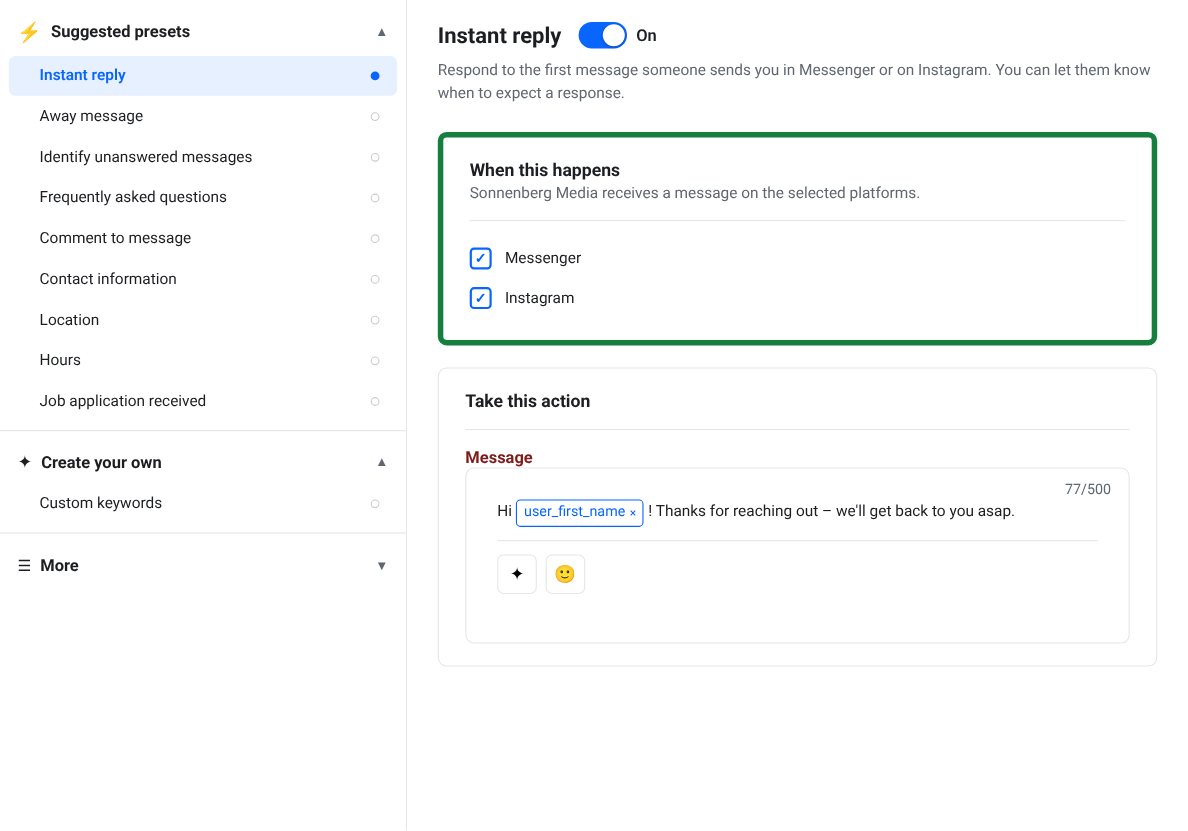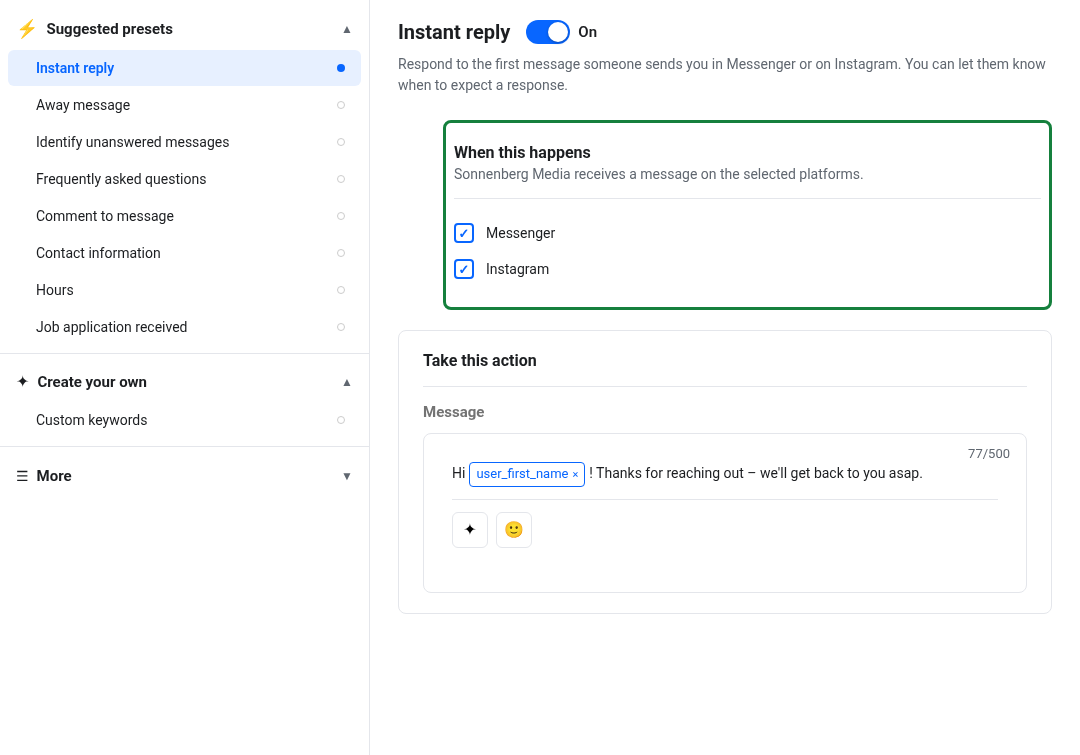--- a/index.html
+++ b/index.html
@@ -176,26 +176,25 @@
 
     .page-description {
       font-size: 14px;
       color: #606770;
       line-height: 1.5;
       margin-bottom: 24px;
     }
 
     
     .card {
-      border: 3px solid #15803d;
+      border: 5px solid #15803d;
       border-radius: 8px;
-      padding: 20px 8px;
+      padding: 20px 24px;
       margin-bottom: 20px;
       background: #fff;
-      margin-left: 45px;
     }
 
     .card-title {
       font-size: 16px;
       font-weight: 700;
       color: #1c1e21;
       margin-bottom: 4px;
     }
 
     .card-subtitle {
@@ -270,22 +269,21 @@
     .action-card-divider {
       height: 1px;
       background: #e4e6eb;
       margin: 16px 0;
     }
 
     
     .message-label {
       font-size: 15px;
       font-weight: 700;
-      color: #737373;
-      margin-bottom: 12px;
+      color: #7f1d1d;
     }
 
     .message-box {
       border: 1px solid #e4e6eb;
       border-radius: 8px;
       padding: 28px;
       min-height: 160px;
       position: relative;
     }
 
@@ -381,20 +379,24 @@
     <div class="sidebar-item">
       <span class="sidebar-item-label">Frequently asked questions</span>
       <span class="dot-icon inactive-dot"></span>
     </div>
     <div class="sidebar-item">
       <span class="sidebar-item-label">Comment to message</span>
       <span class="dot-icon inactive-dot"></span>
     </div>
     <div class="sidebar-item">
       <span class="sidebar-item-label">Contact information</span>
+      <span class="dot-icon inactive-dot"></span>
+    </div>
+    <div class="sidebar-item">
+      <span class="sidebar-item-label">Location</span>
       <span class="dot-icon inactive-dot"></span>
     </div>
     <div class="sidebar-item">
       <span class="sidebar-item-label">Hours</span>
       <span class="dot-icon inactive-dot"></span>
     </div>
     <div class="sidebar-item">
       <span class="sidebar-item-label">Job application received</span>
       <span class="dot-icon inactive-dot"></span>
     </div>

